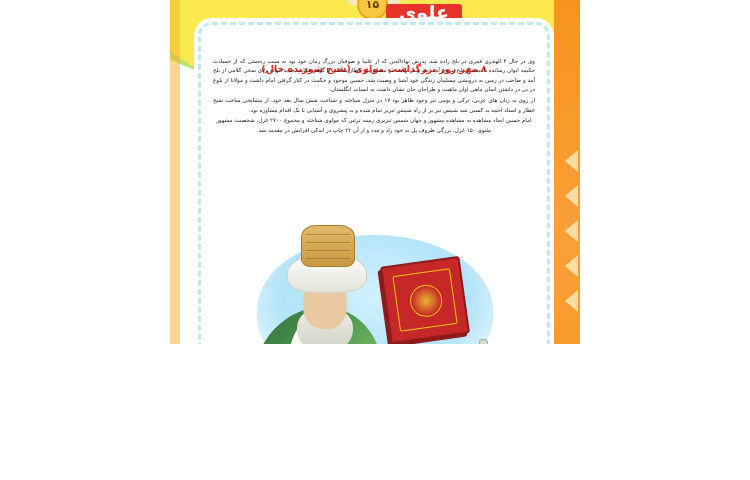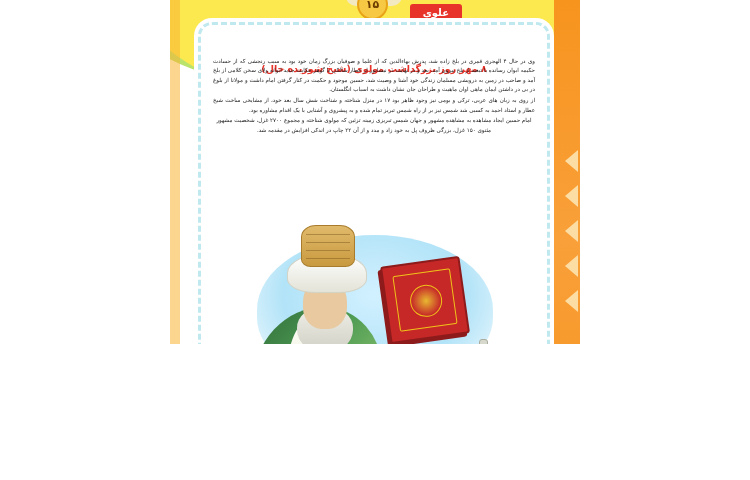--- a/index.html
+++ b/index.html
@@ -126,21 +126,21 @@
     left: 0;
     width: 410px;
     height: 34px;
   }
   #brand-badge {
     position: absolute;
     right: 118px;
     top: 18px;
     background: #e8332a;
     color: #ffffff;
-    font-size: 10px;
+    font-size: 19px;
     font-weight: bold;
     padding: 1px 13px 3px 13px;
     border-radius: 3px;
     letter-spacing: 0;
     line-height: 15px;
   }
   #page-number-circle {
     position: absolute;
     right: 192px;
     top: 3px;

